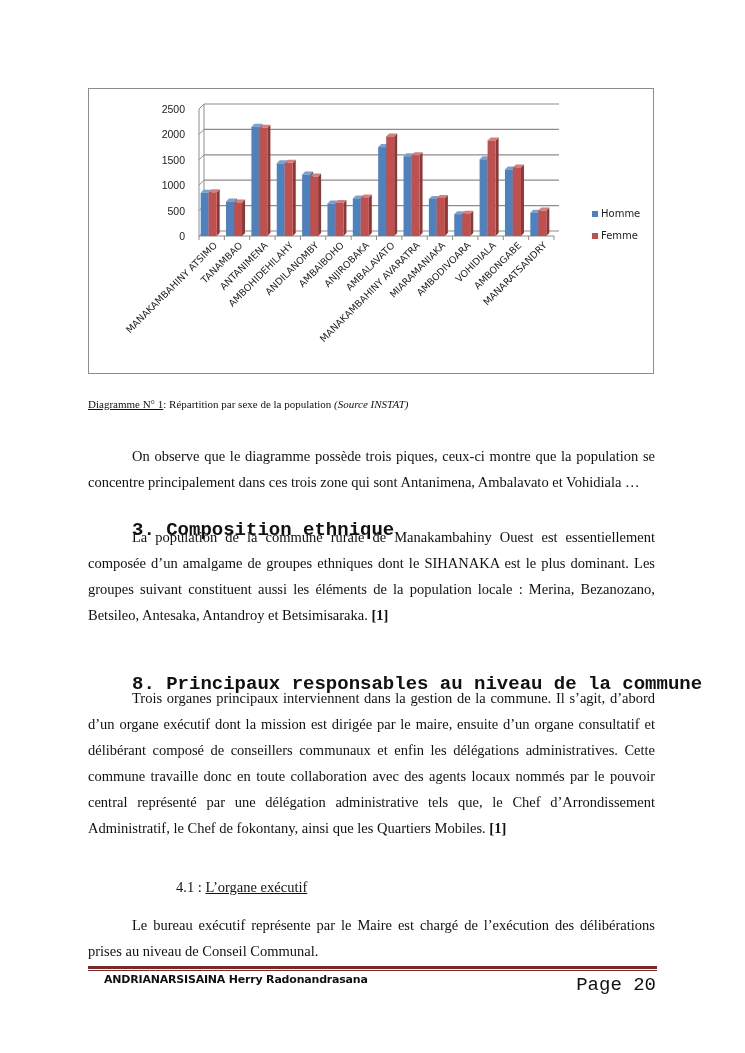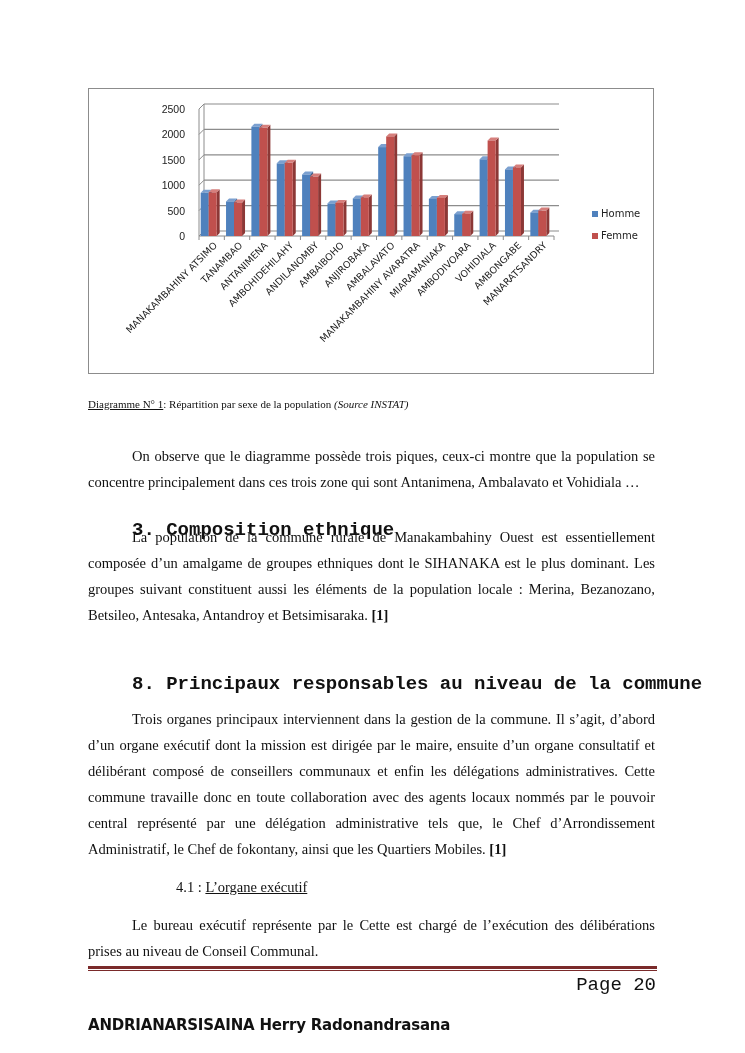--- a/index.html
+++ b/index.html
@@ -9,21 +9,21 @@
     .caption { position: absolute; left: 88px; top: 398px; font-size: 11px; }
     .caption .u { text-decoration: underline; }
     .caption .i { font-style: italic; }
     .para { position: absolute; left: 88px; width: 567px; font-size: 14.5px; line-height: 26px; text-align: justify; }
     .para .indent { display: inline-block; width: 44px; }
     .heading { position: absolute; left: 132px; font-size: 19px; font-weight: bold; font-family: Liberation Mono, monospace; }
     .subheading { position: absolute; left: 176px; font-size: 14.5px; }
     .subheading .u { text-decoration: underline; text-align: center; }
     .footer-line-thick { position: absolute; left: 88px; top: 966px; width: 569px; height: 3px; background: #7a2a2a; }
     .footer-line-thin { position: absolute; left: 88px; top: 970px; width: 569px; height: 1px; background: #7a2a2a; }
-    .footer-author { position: absolute; left: 88px; top: 973px; font-family: "DejaVu Sans", sans-serif; font-weight: bold; font-size: 15px; letter-spacing: -0.2px; margin-top: 43px; }
+    .footer-author { position: absolute; left: 104px; top: 973px; font-family: "DejaVu Sans", sans-serif; font-weight: bold; font-size: 11px; letter-spacing: -0.2px; }
     .footer-page { position: absolute; right: 89px; top: 974px; font-family: Liberation Mono, monospace; font-size: 19px; }
     .ref { font-weight: bold; }
   </style>
 </head>
 <body>
 
 <div class="chart-frame">
   <svg id="chart-svg" width="566" height="286">
       <line x1="110" y1="147" x2="115" y2="142" stroke="#8c8c8c" stroke-width="1"></line>
       <line x1="115" y1="142" x2="470" y2="142" stroke="#8c8c8c" stroke-width="1.2"></line>
@@ -175,28 +175,28 @@
 </div>
 
 <div class="heading" style="top:519px;">3. Composition ethnique</div>
 
 <div class="para" style="top:524px;">
   <span class="indent"></span><span>La population de la commune rurale de Manakambahiny Ouest est essentiellement composée d’un amalgame de groupes ethniques dont le SIHANAKA est le plus dominant. Les groupes suivant constituent aussi les éléments de la population locale : Merina, Bezanozano, Betsileo, Antesaka, Antandroy et Betsimisaraka. </span><span class="ref">[1]</span>
 </div>
 
 <div class="heading" style="top:673px;">8. Principaux responsables au niveau de la commune</div>
 
-<div class="para" style="top:706px;">
+<div class="para" style="top:685px;">
   <span class="indent"></span><span>Trois organes principaux interviennent dans la gestion de la commune. Il s’agit, d’abord d’un organe exécutif dont la mission est dirigée par le maire, ensuite d’un organe consultatif et délibérant composé de conseillers communaux et enfin les délégations administratives. Cette commune travaille donc en toute collaboration avec des agents locaux nommés par le pouvoir central représenté par une délégation administrative tels que, le Chef d’Arrondissement Administratif, le Chef de fokontany, ainsi que les Quartiers Mobiles. </span><span class="ref">[1]</span>
 </div>
 
 <div class="subheading" style="top:879px;">
   <span>4.1 : </span><span class="u">L’organe exécutif</span>
 </div>
 
 <div class="para" style="top:912px;">
-  <span class="indent"></span><span>Le bureau exécutif représente par le Cette est chargé de l’exécution des délibérations prises au niveau de Conseil Communal.</span>
+  <span class="indent"></span><span>Le bureau exécutif représente par le Maire est chargé de l’exécution des délibérations prises au niveau de Conseil Communal.</span>
 </div>
 
 <div class="footer-line-thick"></div>
 <div class="footer-line-thin"></div>
 <div class="footer-author">ANDRIANARSISAINA Herry Radonandrasana</div>
 <div class="footer-page">Page 20</div>
 
 </body></html>

